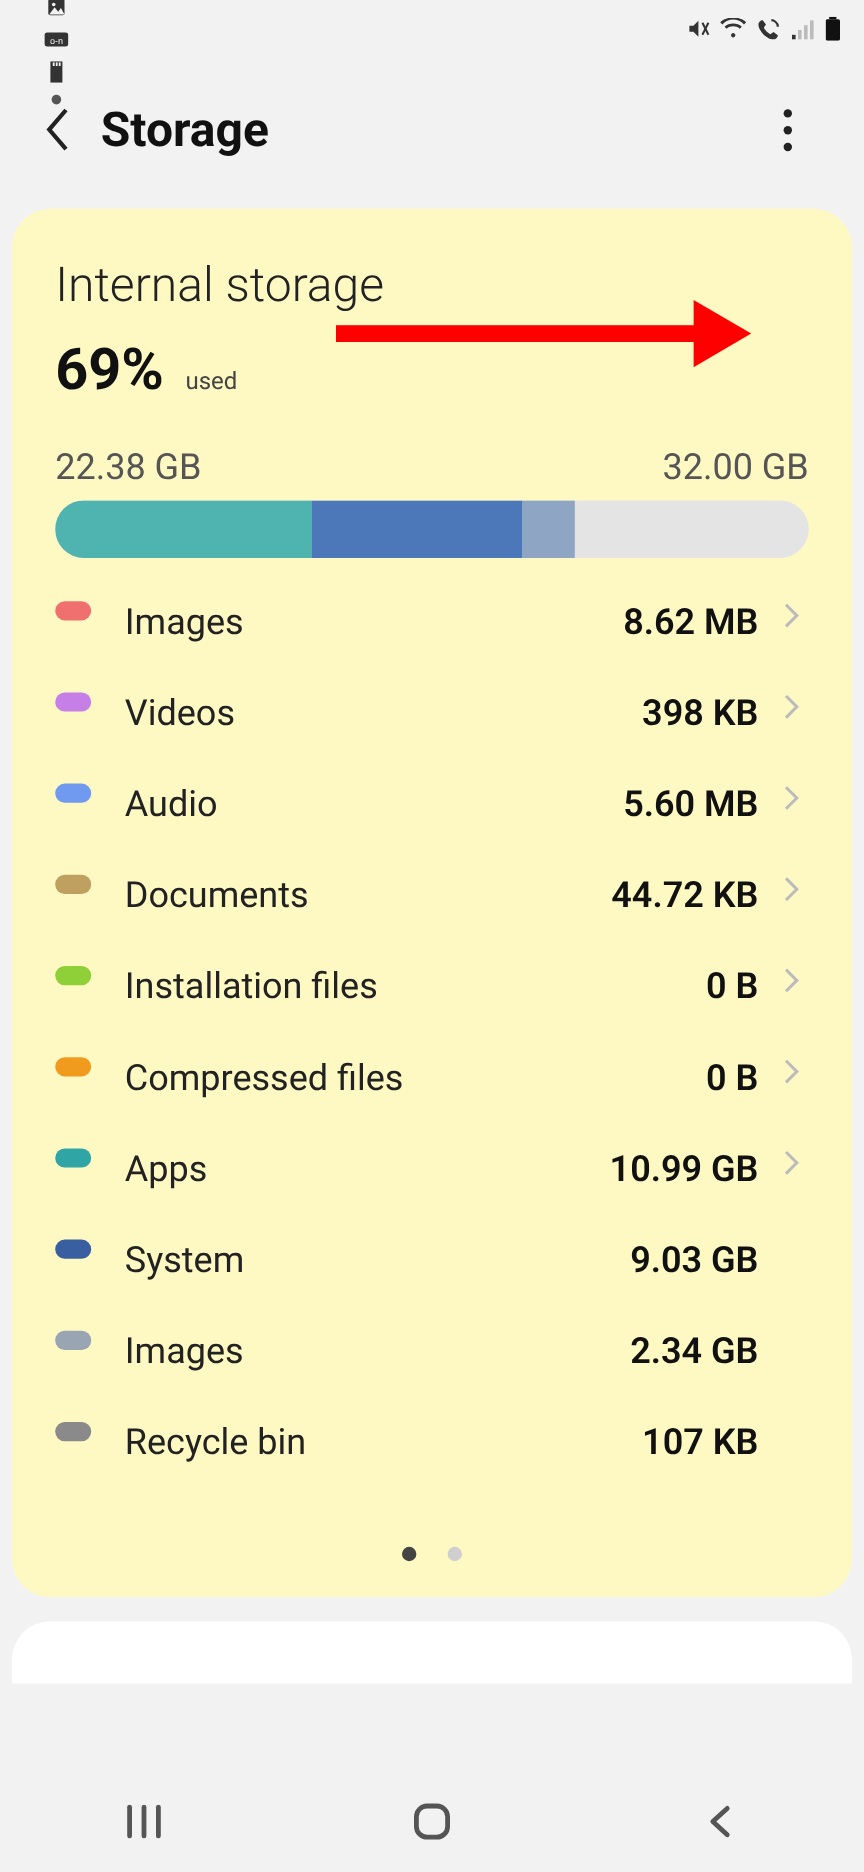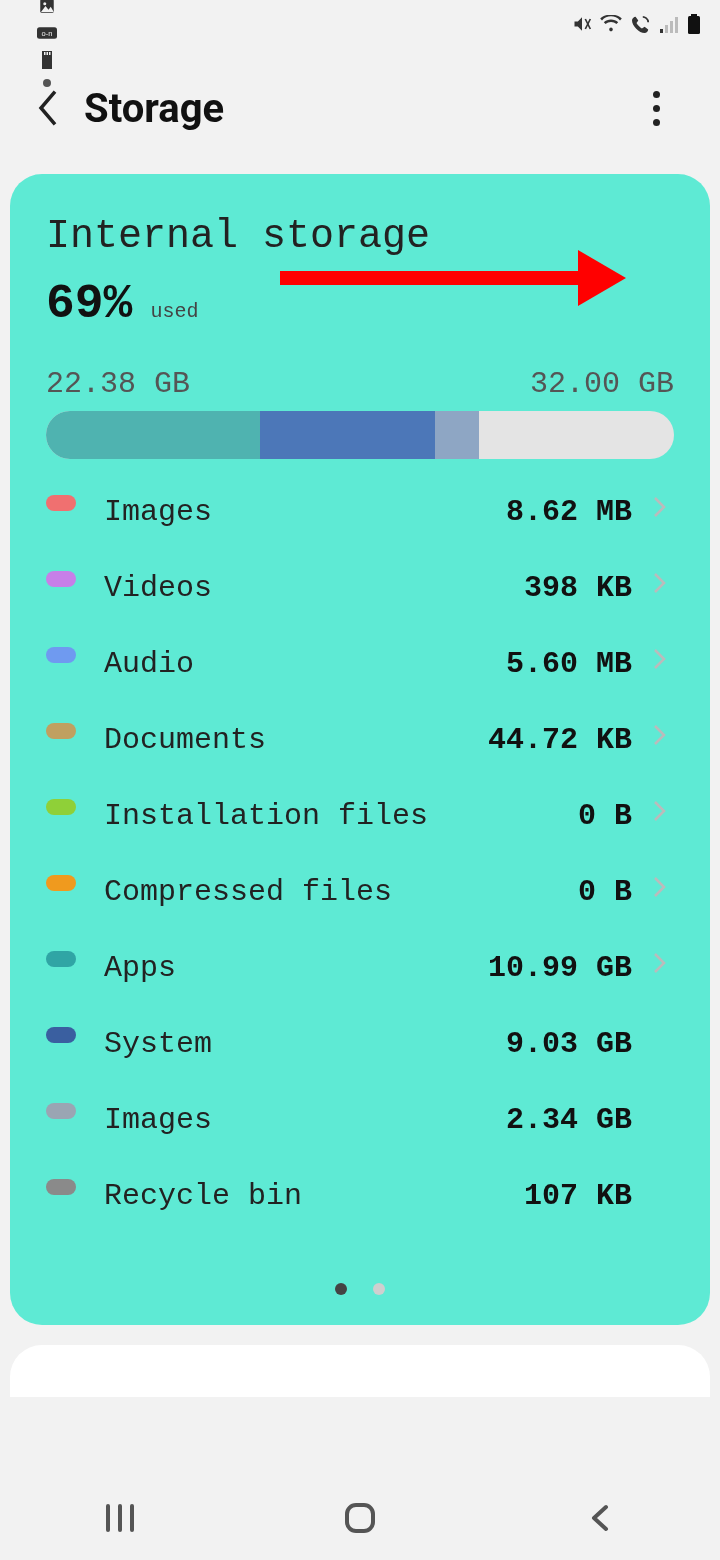--- a/index.html
+++ b/index.html
@@ -15,21 +15,21 @@
   .back-btn { width:48px; height:48px; display:flex; align-items:center; justify-content:center; margin-right:12px; }
   .title { font-size: 40px; font-weight: 700; color:#111; }
   .more-btn { position:absolute; right:36px; top:50%; transform:translateY(-50%); width:56px; height:56px; display:flex; align-items:center; justify-content:center; }
   .more-dots { display:flex; flex-direction:column; gap:7px; }
   .more-dots span { width:7px; height:7px; border-radius:50%; background:#222; }
   
   .annotation { position:absolute; pointer-events:none; }
   .anno-arrow { position:absolute; top:103px; left:280px; width:310px; height:14px; background:#ff0000; }
   .anno-arrow-head { position:absolute; top:82px; left:578px; width:0; height:0; border-left:48px solid #ff0000; border-top:28px solid transparent; border-bottom:28px solid transparent; }
   
-  .card { margin: 6px 10px 20px 10px; background:#5eead4; border-radius:32px; padding: 40px 36px 30px 36px; font-family: Liberation Mono, monospace; }
+  .card { margin: 6px 10px 20px 10px; background:#fef9c3; border-radius:32px; padding: 40px 36px 30px 36px; }
   .summary-title { font-size:40px; font-weight:300; color:#222; margin-bottom:18px; }
   .pct-row { display:flex; align-items:baseline; gap:18px; margin-bottom:36px; }
   .pct { font-size:48px; font-weight:700; color:#111; }
   .used-label { font-size:20px; color:#444; }
   .size-row { display:flex; justify-content:space-between; font-size:30px; color:#555; margin-bottom:10px; }
   .bar { width:100%; height:48px; border-radius:24px; background:#e4e4e4; overflow:hidden; display:flex; margin-bottom:36px; }
   .seg1 { background:#4fb3b0; }
   .seg2 { background:#4c77b8; }
   .seg3 { background:#8ea6c4; }
   

